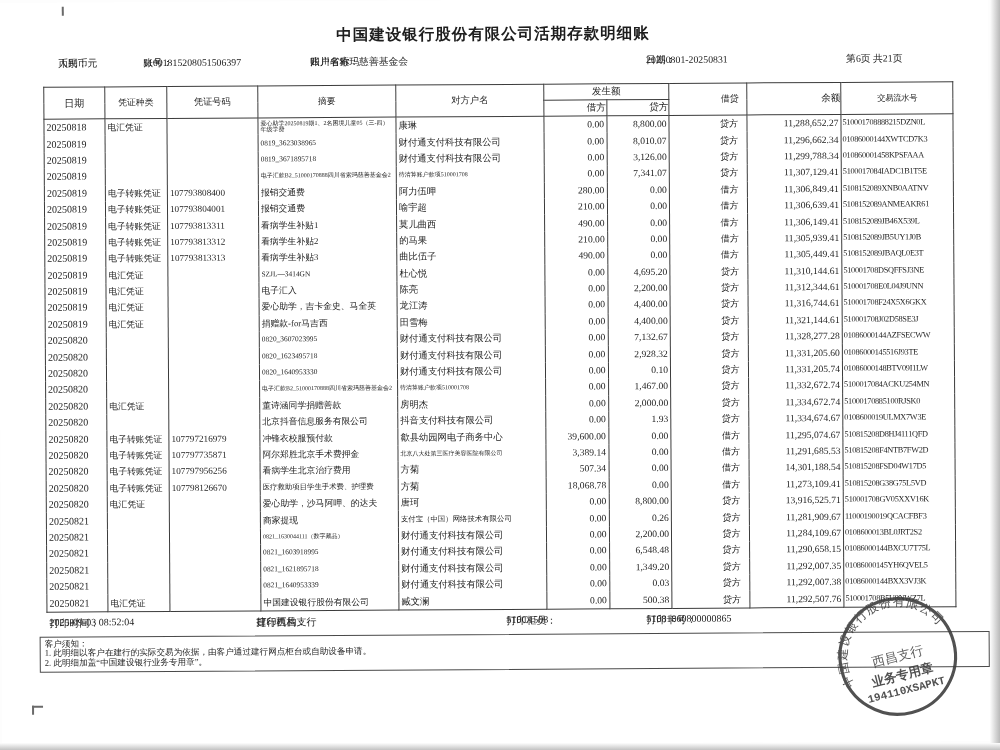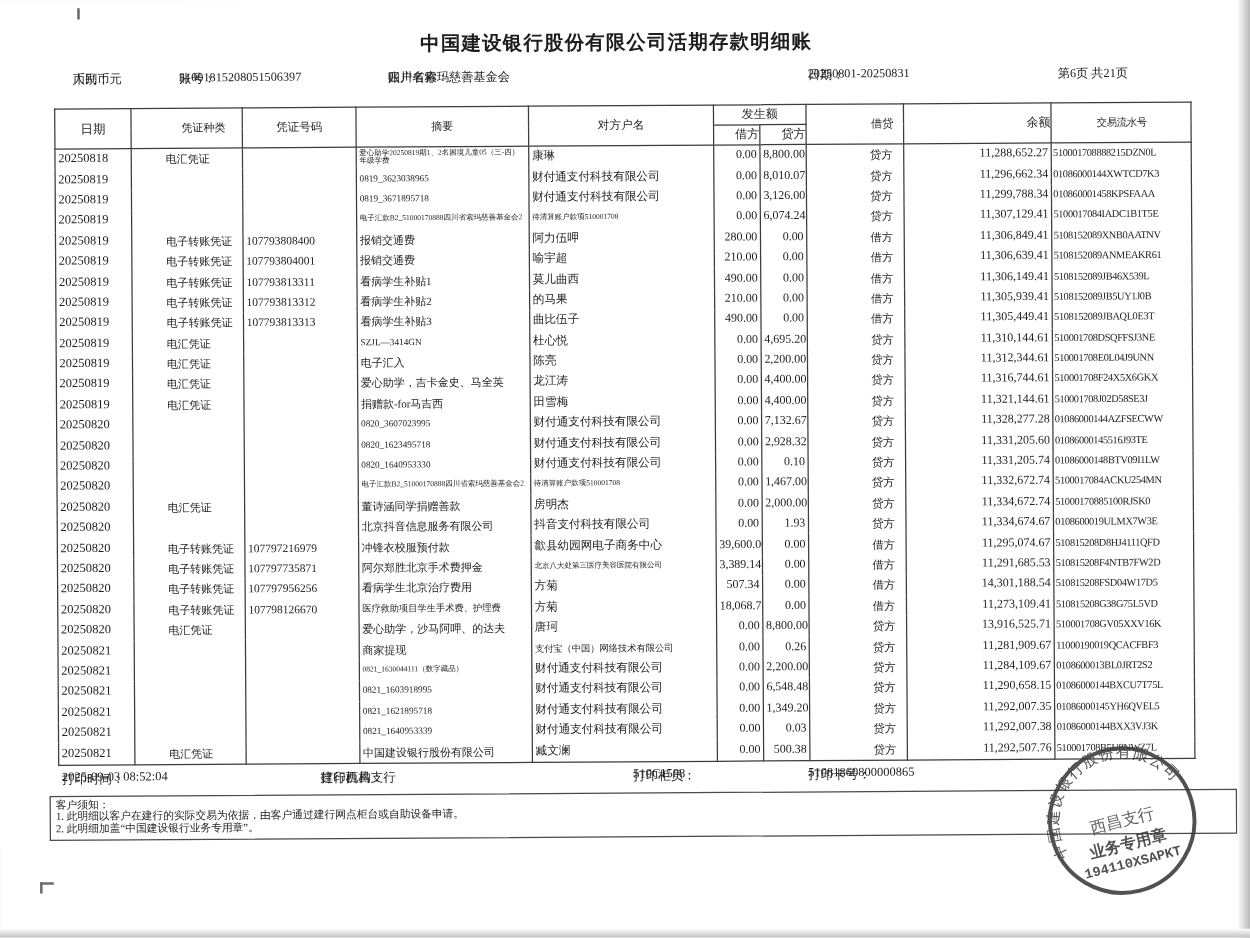--- a/index.html
+++ b/index.html
@@ -18,28 +18,28 @@
   .m-date{left:648px;} .m-page{left:848px;}
   table{position:absolute;left:45px;top:84px;width:910px;border-collapse:collapse;
     table-layout:fixed;}
   th{font-weight:normal;font-size:9.6px;text-align:center;border:1px solid #3c3c3c;
     padding:1px 0;height:13px;}
   td{border-left:1px solid #3c3c3c;border-right:1px solid #3c3c3c;border-top:none;border-bottom:none;
     font-size:9px;height:16.4px;padding:0 2px;overflow:hidden;white-space:nowrap;vertical-align:middle;
     line-height:10px;}
   tbody tr:last-child td{border-bottom:1px solid #3c3c3c;}
   .col-date{width:60px;font-size:10px;}
-  .col-type{width:61px;font-size:8.8px;padding-left:27px;}
+  .col-type{width:61px;font-size:8.8px;}
   .col-vno{width:90px;font-size:9.2px;border-radius:16px;}
   .col-summary{width:137px;font-size:8.8px;}
   .col-party{width:147px;font-size:9.3px;}
   .col-debit{width:89px;text-align:right;font-size:9.6px;}
   .col-credit{width:90px;text-align:right;font-size:9.6px;}
   .col-dc{width:33px;text-align:center;font-size:9px;padding-left:44px;}
-  .col-balance{width:93px;text-align:right;font-size:9.6px;padding-left:24px;}
+  .col-balance{width:93px;text-align:right;font-size:9.6px;}
   .col-serial{width:110px;font-size:8.3px;letter-spacing:-0.3px;padding-left:1px;}
   td.sm{font-size:7.4px;}
   td.xs{font-size:6px;line-height:6.6px;white-space:normal;word-break:break-all;}
   .print-line{position:absolute;top:614px;left:0;width:100%;height:16px;font-size:10px;}
   .print-line span{position:absolute;white-space:nowrap;}
   .p-time{left:48px;} .p-org{left:255px;} .p-teller{left:505px;} .p-card{left:645px;}
   .notice{position:absolute;left:38px;top:634px;width:950px;height:36px;
     border:1px solid #4a4a4a;font-size:8.6px;line-height:9.4px;padding:2px 4px;box-sizing:border-box;}
   .notice div{white-space:nowrap;}
   .stamp{position:absolute;left:833px;top:596px;width:126px;height:126px;z-index:60;
@@ -135,21 +135,21 @@
           <td class="col-balance">11,299,788.34</td>
           <td class="col-serial">010860001458KPSFAAA</td>
         </tr>
         <tr>
           <td class="col-date">20250819</td>
           <td class="col-type"></td>
           <td class="col-vno"></td>
           <td class="col-summary xs">电子汇款B2_51000170888四川省索玛慈善基金会2</td>
           <td class="col-party xs">待清算账户款项510001708</td>
           <td class="col-debit">0.00</td>
-          <td class="col-credit">6,074.24</td>
+          <td class="col-credit">7,341.07</td>
           <td class="col-dc">贷方</td>
           <td class="col-balance">11,307,129.41</td>
           <td class="col-serial">5100017084IADC1B1T5E</td>
         </tr>
         <tr>
           <td class="col-date">20250819</td>
           <td class="col-type">电子转账凭证</td>
           <td class="col-vno">107793808400</td>
           <td class="col-summary">报销交通费</td>
           <td class="col-party">阿力伍呷</td>

